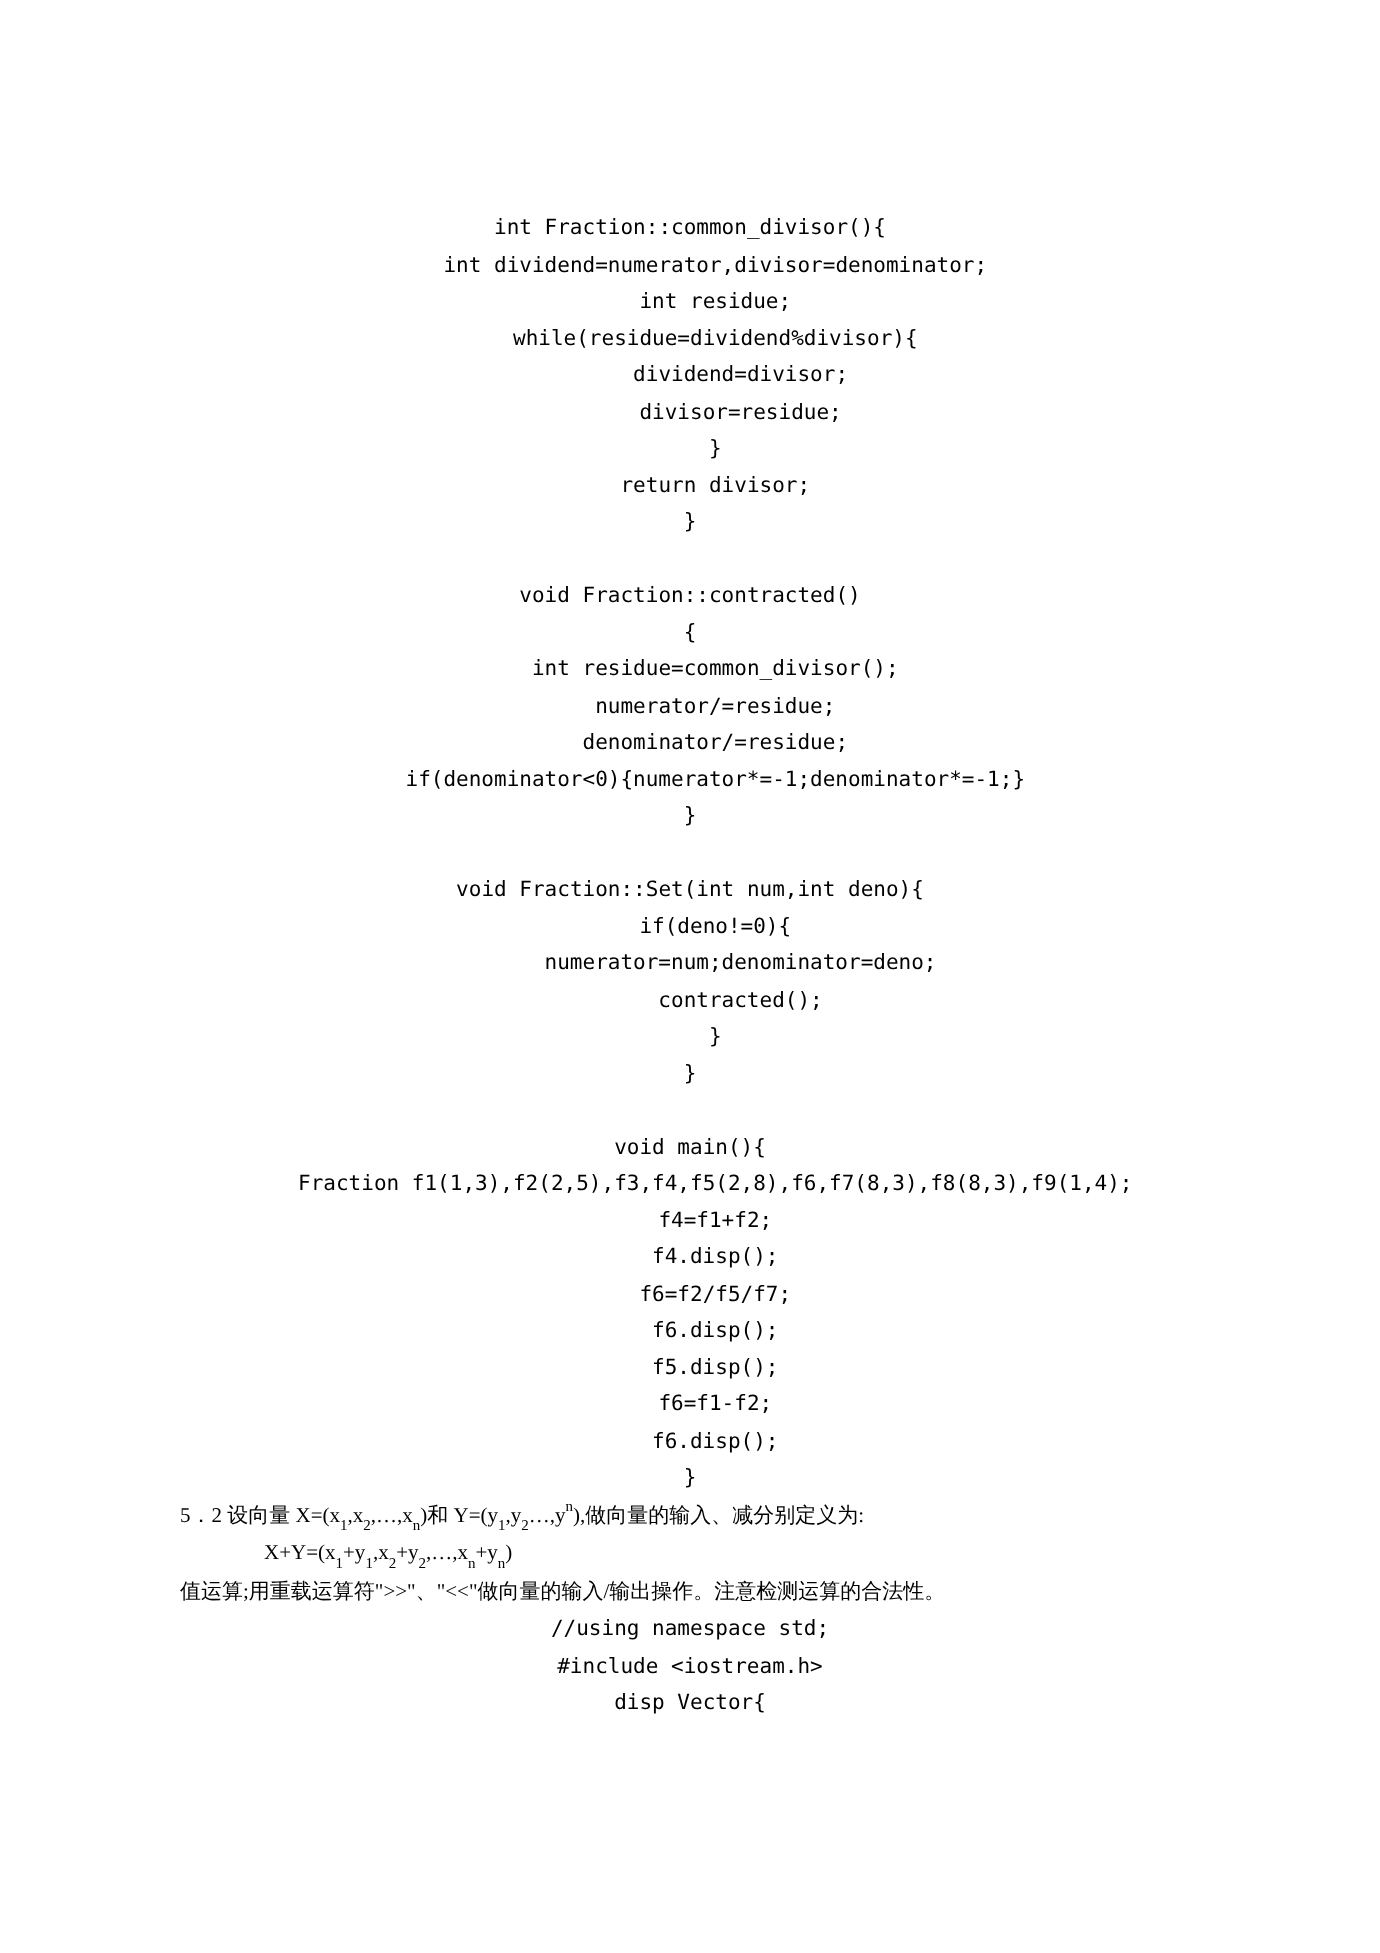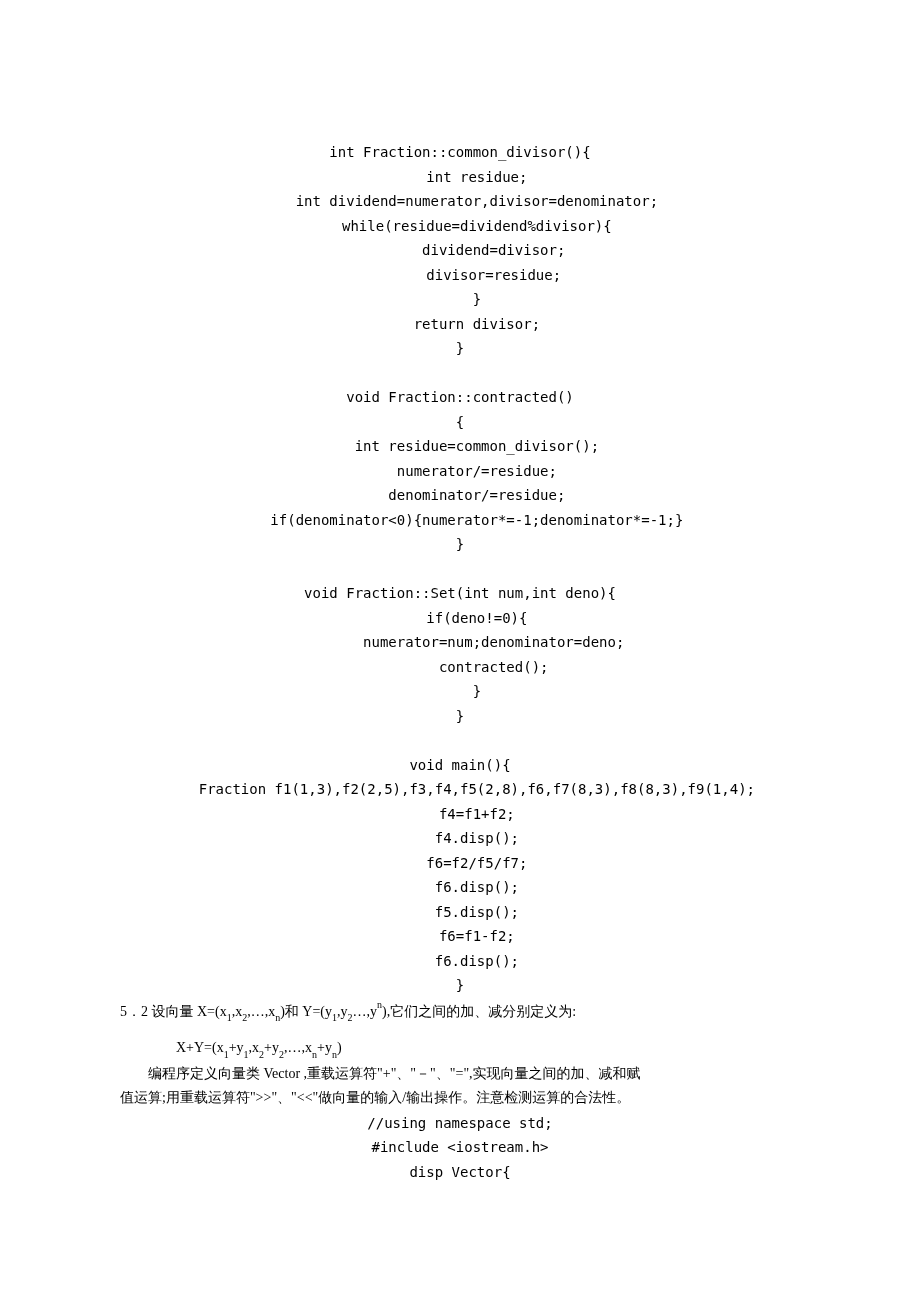--- a/index.html
+++ b/index.html
@@ -29,30 +29,30 @@
       vertical-align: sub;
       position: relative;
       top: 2px;
     }
     .sup {
       font-size: 10px;
       vertical-align: super;
       position: relative;
       top: -2px;
     }
-    .indent2 { padding-left: 56px; margin-top: 12px; }
+    .indent2 { padding-left: 56px; }
   </style>
 </head>
 <body>
 
 <div class="page">
 
   <div class="code-line">int Fraction::common_divisor(){</div>
+  <div class="code-line">    int dividend=numerator,divisor=denominator;</div>
   <div class="code-line">    int residue;</div>
-  <div class="code-line">    int dividend=numerator,divisor=denominator;</div>
   <div class="code-line">    while(residue=dividend%divisor){</div>
   <div class="code-line">        dividend=divisor;</div>
   <div class="code-line">        divisor=residue;</div>
   <div class="code-line">    }</div>
   <div class="code-line">    return divisor;</div>
   <div class="code-line">}</div>
   <div class="code-line">&nbsp;</div>
 
   <div class="code-line">void Fraction::contracted()</div>
   <div class="code-line">{</div>
@@ -75,25 +75,24 @@
   <div class="code-line">    Fraction f1(1,3),f2(2,5),f3,f4,f5(2,8),f6,f7(8,3),f8(8,3),f9(1,4);</div>
   <div class="code-line">    f4=f1+f2;</div>
   <div class="code-line">    f4.disp();</div>
   <div class="code-line">    f6=f2/f5/f7;</div>
   <div class="code-line">    f6.disp();</div>
   <div class="code-line">    f5.disp();</div>
   <div class="code-line">    f6=f1-f2;</div>
   <div class="code-line">    f6.disp();</div>
   <div class="code-line">}</div>
 
-  <div class="text-line"><span>5．2 设向量 X=(x</span><span class="sub">1</span><span>,x</span><span class="sub">2</span><span>,…,x</span><span class="sub">n</span><span>)和 Y=(y</span><span class="sub">1</span><span>,y</span><span class="sub">2</span><span>…,y</span><span class="sup">n</span><span>),它们之间的加、减分别定义为:</span></div>
+  <div class="text-line"><span>5．2 设向量 X=(x</span><span class="sub">1</span><span>,x</span><span class="sub">2</span><span>,…,x</span><span class="sub">n</span><span>)和 Y=(y</span><span class="sub">1</span><span>,y</span><span class="sub">2</span><span>…,y</span><span class="sup">n</span><span>),做向量的输入、减分别定义为:</span></div>
 
   <div class="text-line indent2"><span>X+Y=(x</span><span class="sub">1</span><span>+y</span><span class="sub">1</span><span>,x</span><span class="sub">2</span><span>+y</span><span class="sub">2</span><span>,…,x</span><span class="sub">n</span><span>+y</span><span class="sub">n</span><span>)</span></div>
 
 
-  <div class="text-line">　　编程序定义向量类 Vector ,重载运算符"+"、"－"、"=",实现向量之间的加、减和赋</div>
   <div class="text-line">值运算;用重载运算符"&gt;&gt;"、"&lt;&lt;"做向量的输入/输出操作。注意检测运算的合法性。</div>
 
   <div class="code-line">//using namespace std;</div>
   <div class="code-line">#include &lt;iostream.h&gt;</div>
   <div class="code-line">disp Vector{</div>
 
 </div>
 
 </body></html>

